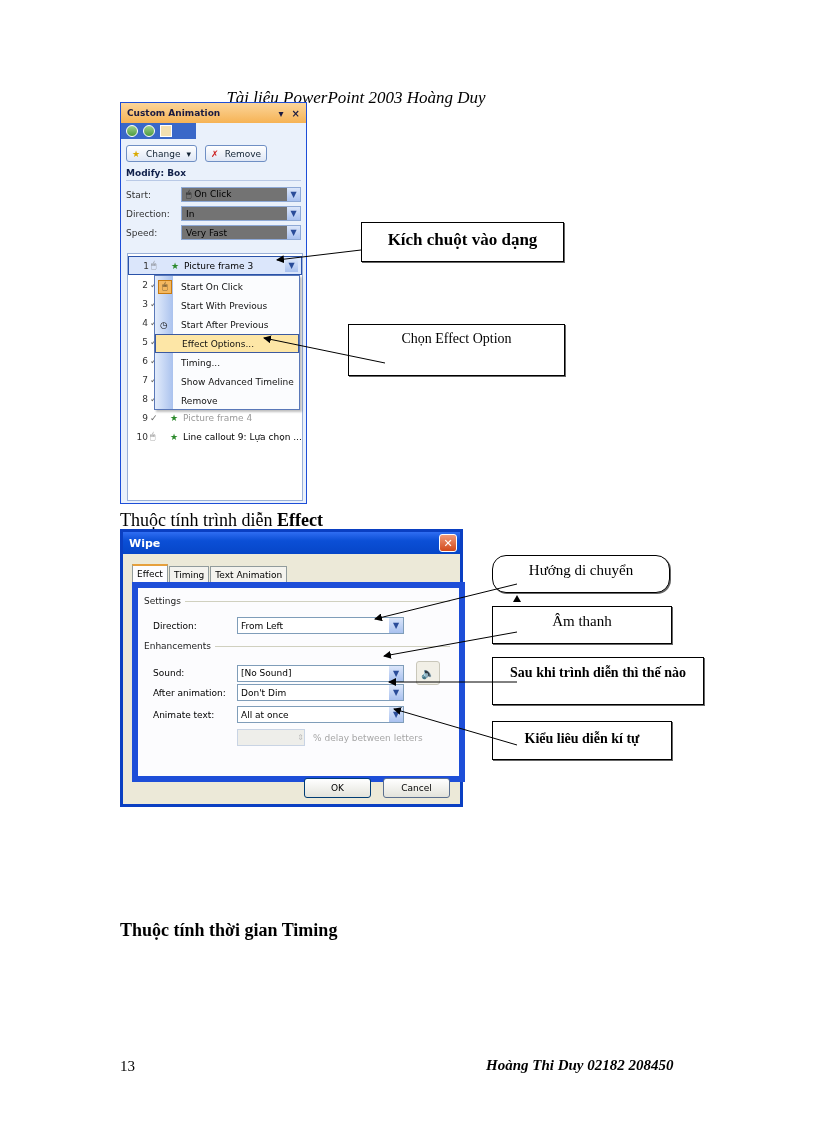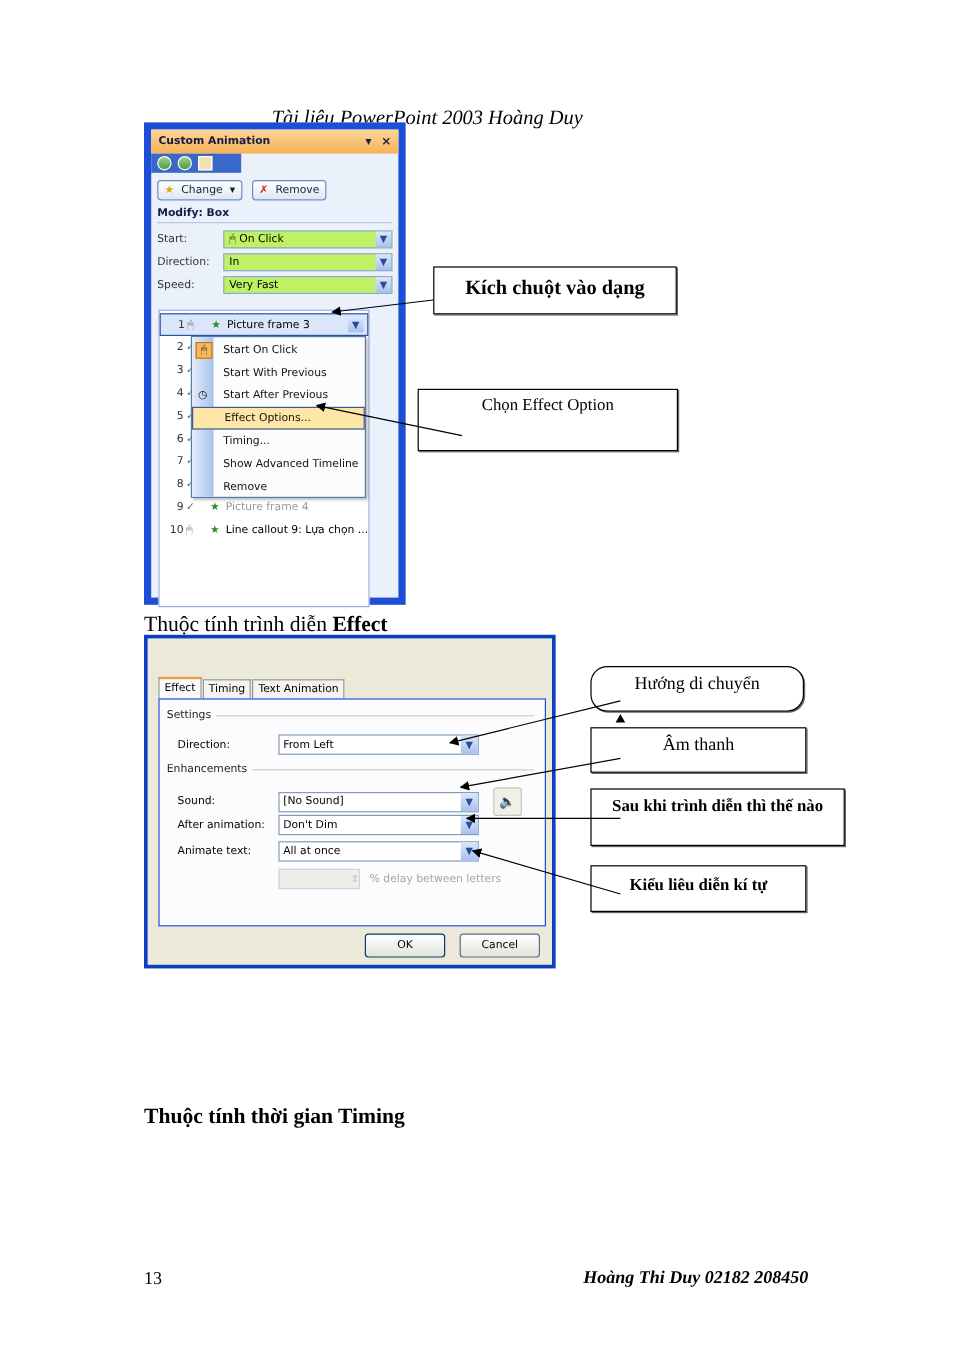--- a/index.html
+++ b/index.html
@@ -3,33 +3,33 @@
 <meta charset="utf-8">
 <style>
   html, body { margin: 0; padding: 0; }
   body { width: 816px; height: 1123px; background: #ffffff; position: relative; overflow: hidden;
          font-family: "Liberation Serif", serif; color: #000; }
   .abs { position: absolute; }
   .header { top: 52px; left: 0; width: 712px; text-align: center; font-style: italic; font-size: 17px; margin-top: 36px; }
   .ui { font-family: "DejaVu Sans", sans-serif; font-size: 9px; }
 
   
-  .pane { left: 120px; top: 102px; width: 218px; height: 402px; border: 6px solid #1d4ed8; background: #eaf1fb; box-sizing: border-box; }
+  .pane { left: 120px; top: 102px; width: 187px; height: 402px; border: 1px solid #1d4ed8; background: #eaf1fb; box-sizing: border-box; }
   .pane-title { height: 20px; background: linear-gradient(#fbd59a, #f6b355); display:flex; align-items:center; justify-content: space-between; padding: 0 6px; font-weight: bold; font-size: 9px; color:#1a1a40; }
   .pane-title .ctl { display:flex; gap:8px; font-size:10px; }
   .pane-nav { height: 16px; background: #3a68c8; display:flex; align-items:center; gap:5px; padding-left:5px; width: 70px; }
   .nav-btn { width:12px; height:12px; border-radius:50%; background: linear-gradient(#9fd28c,#4c9a3f); border:1px solid #fff; box-sizing:border-box; }
   .nav-home { width:12px; height:12px; background:#f3e0b0; border:1px solid #fff; box-sizing:border-box; }
   .pane-body { padding: 6px 5px; }
   .btn-row { display:flex; gap:8px; margin-bottom: 6px; }
   .pbtn { border:1px solid #6f8fc4; border-radius:3px; background: linear-gradient(#ffffff,#dfe7f5); height:17px; display:flex; align-items:center; gap:6px; padding: 0 5px; font-size:9px; color:#123; box-sizing:border-box; }
   .modify { font-weight:bold; font-size:9px; color:#10204a; border-bottom:1px solid #b9c9e6; padding-bottom:2px; margin-bottom:4px; }
   .prow { display:flex; align-items:center; height: 19px; }
   .prow .lbl { width: 55px; color:#333; }
-  .psel { flex:1; height:15px; background:#bef264; border:1px solid #8ea9d6; display:flex; align-items:center; justify-content:space-between; padding-left:4px; box-sizing:border-box; }
+  .psel { flex:1; height:15px; background:#737373; border:1px solid #8ea9d6; display:flex; align-items:center; justify-content:space-between; padding-left:4px; box-sizing:border-box; }
   .dd { width:13px; height:13px; background: linear-gradient(#dbe6fa,#a9c1ef); color:#2a4c99; font-size:8px; display:flex; align-items:center; justify-content:center; }
   .alist { position:absolute; left: 6px; top: 150px; width: 174px; height: 246px; background:#fff; border:1px solid #9ab0d8; }
   .aitem { position:absolute; left: 0; height: 19px; display:flex; align-items:center; font-size:9px; width: 100%; }
   .aitem .num { width: 20px; text-align:right; color:#333; }
   .aitem .mouse { width:12px; color:#666; font-size:9px; margin-left:2px; }
   .aitem .star { color:#2c8a2c; margin-left: 8px; margin-right: 5px; }
   .aitem.sel { border:1px solid #2a52a8; box-sizing:border-box; background:#dbe6fb; }
 
   
   .cmenu { position:absolute; left: 32px; top: 173px; width: 144px; height: 133px; background:#fbfcfe; border:1px solid #5a78b8; box-shadow: 2px 2px 2px rgba(0,0,0,0.25); }
@@ -41,21 +41,21 @@
   
   .callout { border: 1px solid #000; background:#fff; box-sizing:border-box; text-align:center; font-family: "Liberation Serif", serif; box-shadow: 1px 1px 0 #666; }
 
   
   .dlg { left: 120px; top: 529px; width: 343px; height: 278px; border: 3px solid #0a3fc2; background:#ece9d8; box-sizing:border-box; }
   .dlg-title { height: 22px; background: linear-gradient(#2f6df2,#0b4fd6 40%,#0646c8); color:#fff; font-weight:bold; font-size:11px; display:flex; align-items:center; justify-content:space-between; padding-left:6px; padding-right:3px; font-family:"DejaVu Sans", sans-serif; }
   .dlg-close { width:18px; height:18px; background: linear-gradient(#f09a7a,#d2491b); border:1px solid #fff; border-radius:3px; color:#fff; font-size:11px; display:flex; align-items:center; justify-content:center; box-sizing:border-box; }
   .tabs { position:absolute; top: 34px; left: 9px; display:flex; }
   .tab { height: 16px; border:1px solid #919b9c; border-bottom:none; background:#f4f3ee; font-size:9px; padding: 0 4px; display:flex; align-items:center; margin-right:1px; box-sizing:border-box; }
   .tab.active { background:#fcfcfe; border-top:2px solid #e6a03c; height: 18px; margin-top:-2px; }
-  .tabpanel { position:absolute; top: 50px; left: 9px; width: 321px; height: 188px; border:1px solid #1d4ed8; background:#fcfcfe; }
+  .tabpanel { position:absolute; top: 50px; left: 9px; width: 321px; height: 188px; border:6px solid #1d4ed8; background:#fcfcfe; }
   .grp { position:absolute; font-size:9px; color:#222; display:flex; align-items:center; }
   .grp .line { height:1px; background:#d0d0bf; margin-left:4px; }
   .drow { position:absolute; left: 15px; display:flex; align-items:center; font-size:9px; }
   .drow .lbl { width: 84px; }
   .dsel { width: 167px; height: 17px; background:#fff; border:1px solid #7f9db9; display:flex; align-items:center; justify-content:space-between; padding-left:3px; box-sizing:border-box; }
   .dsel .dd { width:14px; height:15px; }
   .dsel.disabled { background:#eeeeea; border-color:#c9d4e4; width:68px; }
   .soundbtn { width: 22px; height: 22px; border:1px solid #c9c7ba; border-radius:3px; background:#f1efe6; color:#aaa; display:flex; align-items:center; justify-content:center; margin-left:12px; font-size:11px; }
   .disabled-text { color:#a6a6a6; margin-left:8px; }
   .okbtn { position:absolute; width: 67px; height: 20px; border:1px solid #003c74; border-radius:3px; background: linear-gradient(#ffffff,#e3e3db); font-size:9px; display:flex; align-items:center; justify-content:center; box-sizing:border-box; }
@@ -202,20 +202,24 @@
 </div>
 <div class="abs callout" style="left:348px;top:324px;width:217px;height:52px;font-size:14px;padding-top:6px;">
   <span>Chọn Effect Option</span>
 </div>
 
 <div class="abs section" style="left:120px;top:510px;">
   <span>Thuộc tính trình diễn </span><b>Effect</b>
 </div>
 
 <div class="abs dlg ui">
+  <div class="dlg-title">
+    <span>Wipe</span>
+    <span class="dlg-close">✕</span>
+  </div>
   <div class="tabs">
     <div class="tab active">Effect</div>
     <div class="tab">Timing</div>
     <div class="tab">Text Animation</div>
   </div>
   <div class="tabpanel">
     <div class="grp" style="left:6px;top:8px;width:306px;">
       <span>Settings</span>
         <span class="line" style="flex:1"></span>
     </div>

